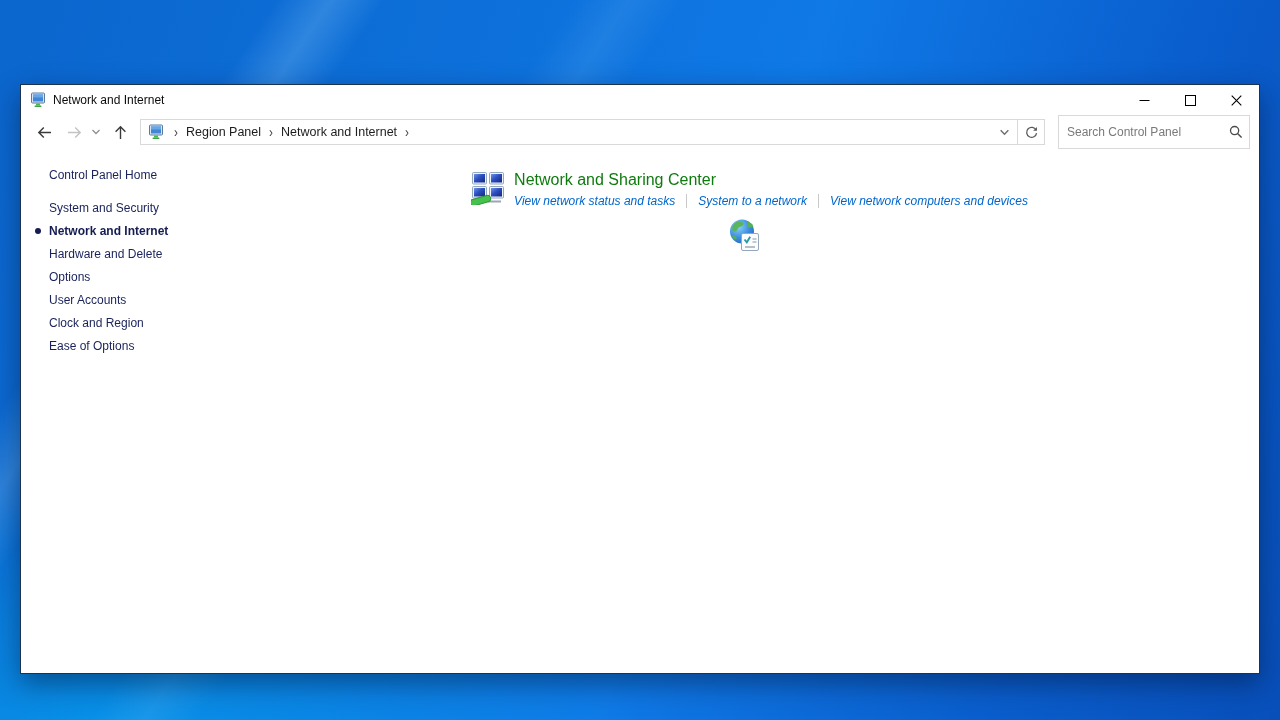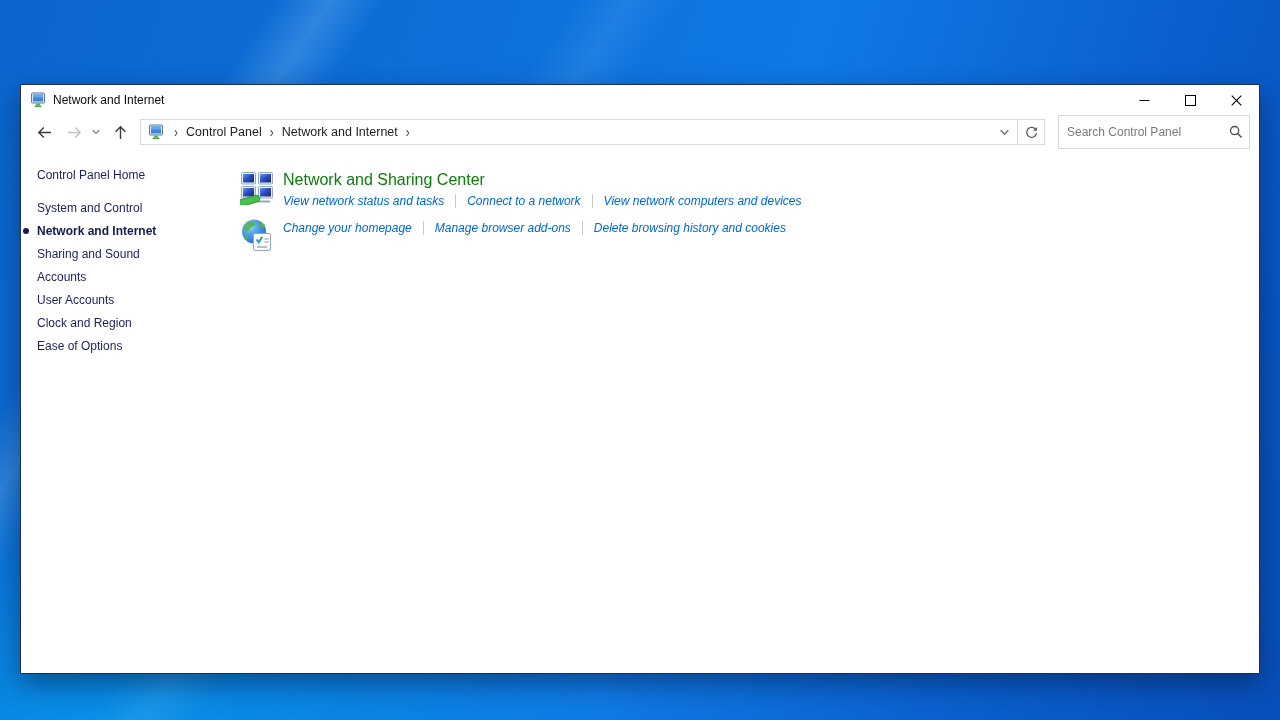--- a/index.html
+++ b/index.html
@@ -49,28 +49,28 @@
   .addr-drop { width:26px; border:none; background:#fff; display:flex; align-items:center; justify-content:center; }
   .refresh-btn { width:26px; border:none; border-left:1px solid #d9d9d9; background:#fff; display:flex; align-items:center; justify-content:center; margin-left:0; }
   .refresh-wrap { height:26px; border:1px solid #d9d9d9; border-left:none; display:flex; }
 
   .searchbox { width:192px; height:34px; margin-left:13px; border:1px solid #d9d9d9; display:flex; align-items:center; padding:0 6px 0 8px; background:#fff; }
   .searchbox input { flex:1; border:none; outline:none; font-size:12px; color:#333; font-family:"Liberation Sans",sans-serif; min-width:0; }
   .searchbox input::placeholder { color:#7a7a7a; opacity:1; }
 
   
   .content { flex:1; display:flex; background:#fff; overflow:hidden; }
-  .sidebar { width:219px; flex:0 0 auto; padding:19px 0 0 16px; }
+  .sidebar { width:219px; flex:0 0 auto; padding:19px 0 0 28px; }
   .side-item { position:relative; font-size:12px; line-height:15px; color:#19225a; margin-bottom:8px; max-width:148px; cursor:pointer; }
   .side-item.home { margin-bottom:18px; }
   .side-item.active { font-weight:bold; color:#141c52; }
   .side-bullet { position:absolute; left:-14px; top:4px; width:6px; height:6px; border-radius:50%; background:#141c52; }
 
   .main { flex:1; padding:21px 0 0 0; }
-  .group { display:flex; margin-bottom:9px; }
+  .group { display:flex; margin-bottom:9px;justify-content:center; }
   .group-icon { width:34px; height:34px; flex:0 0 auto; margin-right:9px; margin-top:1px; }
   .group-title { font-size:16px; color:#0f7b0f; line-height:20px; cursor:pointer; }
   .links { display:flex; align-items:center; margin-top:4px;font-style:italic; }
   .tlink { font-size:12px; color:#0066cc; cursor:pointer; white-space:nowrap; }
   .lsep { width:1px; height:14px; background:#c9c9c9; margin:0 11px; }
 </style>
 </head>
 <body>
 
 <div class="desktop">
@@ -137,21 +137,21 @@
           <span class="crumb-icon">
             <svg width="16" height="16" viewBox="0 0 16 16">
               <rect x="1.5" y="1" width="13" height="10" rx="1" fill="#d6e6f8" stroke="#5b7b9d" stroke-width="1"></rect>
               <rect x="3" y="2.5" width="10" height="7" fill="#3f86d6"></rect>
               <rect x="3" y="2.5" width="10" height="3" fill="#6aa6e6"></rect>
               <rect x="6" y="11.5" width="4" height="2" fill="#49b84f"></rect>
               <rect x="4.5" y="13.5" width="7" height="1.5" rx="0.7" fill="#3da344"></rect>
             </svg>
           </span>
           <span class="crumb-sep">›</span>
-          <span class="crumb">Control Panel</span>
+          <span class="crumb">Region Panel</span>
           <span class="crumb-sep">›</span>
           <span class="crumb">Network and Internet</span>
           <span class="crumb-sep">›</span>
         </div>
         <button class="addr-drop" title="Previous Locations">
           <svg width="11" height="11" viewBox="0 0 10 10">
             <path d="M1.5 3 L5 6.5 L8.5 3" fill="none" stroke="#6f6f6f" stroke-width="1.3"></path>
           </svg>
         </button>
       </div>
@@ -172,27 +172,27 @@
             <path d="M8.8 8.8 L12.6 12.6" stroke="#4a4a4a" stroke-width="1.4"></path>
           </svg>
         </span>
       </div>
     </div>
 
     <div class="content">
 
       <div class="sidebar">
         <div class="side-item home">Control Panel Home</div>
-        <div class="side-item">System and Control</div>
+        <div class="side-item">System and Security</div>
         <div class="side-item active">
           <span class="side-bullet"></span>
           <span>Network and Internet</span>
         </div>
-        <div class="side-item">Sharing and Sound</div>
-        <div class="side-item">Accounts</div>
+        <div class="side-item">Hardware and Delete</div>
+        <div class="side-item">Options</div>
         <div class="side-item">User Accounts</div>
         <div class="side-item">Clock and Region</div>
         <div class="side-item">Ease of Options</div>
       </div>
 
       <div class="main">
 
         <div class="group">
           <span class="group-icon">
             <svg width="34" height="34" viewBox="0 0 34 34">
@@ -215,21 +215,21 @@
               </g>
               <path d="M17 30.5 h13" stroke="#9aa7b4" stroke-width="2"></path>
               <rect x="-1" y="26.5" width="21" height="6.5" rx="3.2" transform="rotate(-16 9 30)" fill="#45c14c" stroke="#2e9636" stroke-width="1"></rect>
             </svg>
           </span>
           <div>
             <div class="group-title">Network and Sharing Center</div>
             <div class="links">
               <span class="tlink">View network status and tasks</span>
               <span class="lsep"></span>
-              <span class="tlink">Connect to a network</span>
+              <span class="tlink">System to a network</span>
               <span class="lsep"></span>
               <span class="tlink">View network computers and devices</span>
             </div>
           </div>
         </div>
 
         <div class="group">
           <span class="group-icon">
             <svg width="34" height="34" viewBox="0 0 34 34">
               <defs>
@@ -243,27 +243,20 @@
               <path d="M6 6 q4-4 8 -2 q3 1.5 0 4 q-4 1 -5 4 q-1 2.5 -4 1 q-2-3.5 1-7z" fill="#57b54a" opacity="0.9"></path>
               <path d="M20 3.5 q4 1.5 5.5 5 q-2.5 2-5 0.5 q-2-2 -0.5-5.5z" fill="#57b54a" opacity="0.9"></path>
               <path d="M4 18 q2-1 4 0.5 q1.5 1.5 0 3 q-2.5 0.5 -4-3.5z" fill="#57b54a" opacity="0.85"></path>
               <rect x="13.5" y="15.5" width="17" height="17" rx="1.5" fill="#fbfdff" stroke="#93a7bd" stroke-width="1"></rect>
               <path d="M16.5 21.5 l2.3 2.8 3.4-5.6" fill="none" stroke="#2a9aa8" stroke-width="1.9"></path>
               <path d="M24.5 21 h4 M24.5 24 h4" stroke="#8a97a5" stroke-width="1.2"></path>
               <path d="M17 29 h10" stroke="#8a97a5" stroke-width="1.2"></path>
             </svg>
           </span>
           <div>
-            <div class="links">
-              <span class="tlink">Change your homepage</span>
-              <span class="lsep"></span>
-              <span class="tlink">Manage browser add-ons</span>
-              <span class="lsep"></span>
-              <span class="tlink">Delete browsing history and cookies</span>
-            </div>
           </div>
         </div>
 
       </div>
     </div>
 
   </div>
 </div>
 
 </body></html>

